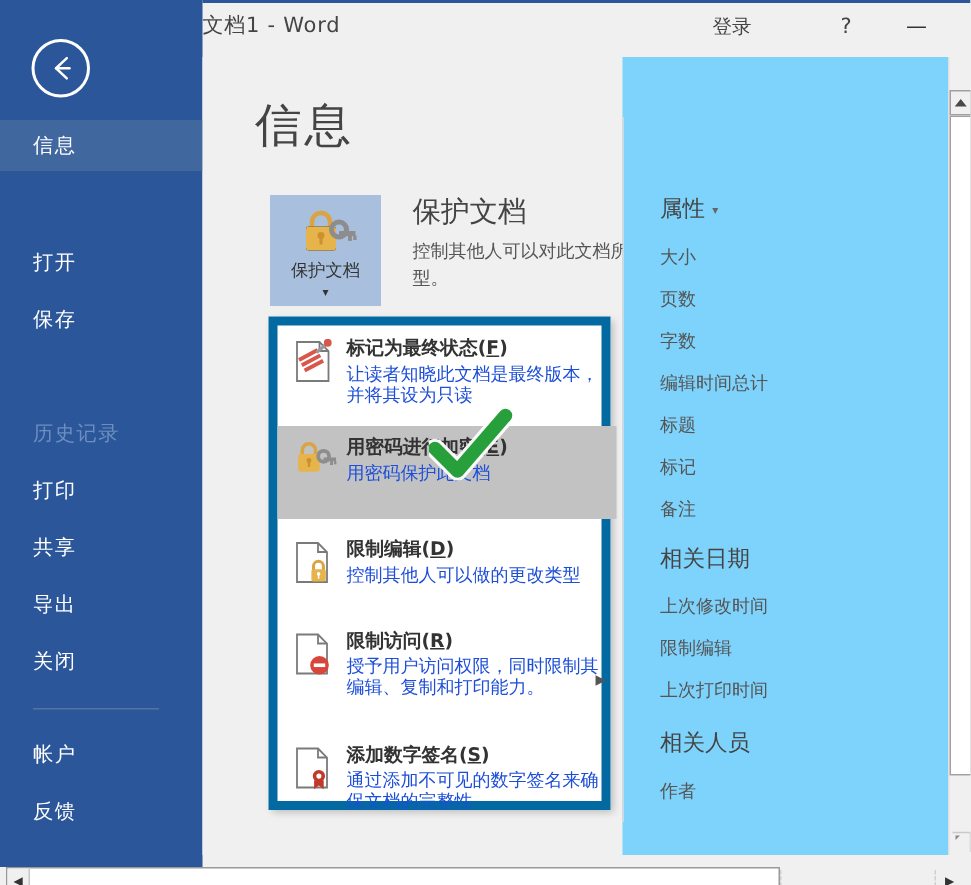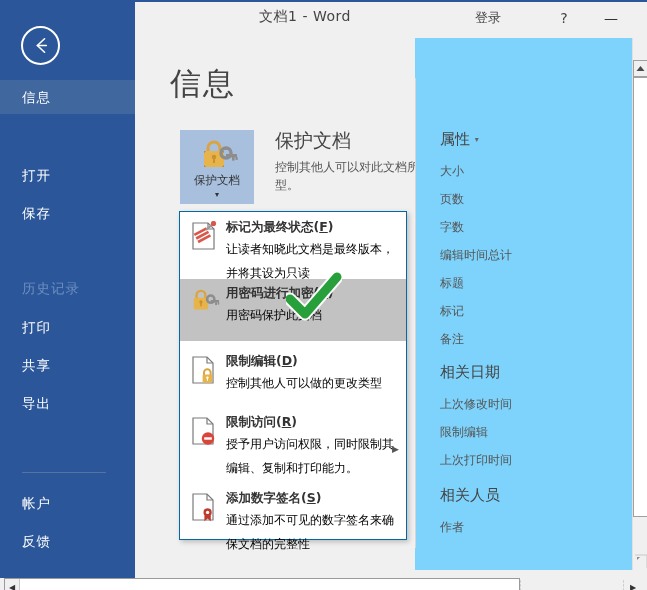--- a/index.html
+++ b/index.html
@@ -15,21 +15,21 @@
   .titlebar {
     position: absolute; left: 135px; top: 0; width: 512px; height: 38px;
     background: #f0f0f0;
   }
   .title-accent {
     position: absolute; left: 0; top: 0; width: 512px; height: 2px;
     background: #2b579a;
   }
   .title-text {
     position: absolute; left: 0; top: 8px; width: 340px;
-    text-align: center; font-size: 14px; color: #444;
+    font-size: 14px; color: #444;
     letter-spacing: 0.5px;
   }
   .signin {
     position: absolute; left: 340px; top: 9px; font-size: 13px; color: #444;
     cursor: default;
   }
   .help-btn {
     position: absolute; left: 415px; top: 7px; width: 28px; height: 22px;
     text-align: center; font-size: 14px; color: #444; line-height: 22px;
   }
@@ -123,37 +123,37 @@
   }
   .prop-head .caret { font-size: 8px; color: #666; vertical-align: middle; }
   .prop-row {
     position: absolute; left: 25px; font-size: 12px; color: #555;
     white-space: nowrap;
   }
 
   
   .menu {
     position: absolute; left: 179px; top: 211px; width: 228px; height: 329px;
-    background: #ffffff; border: 1px solid #0369a1;
+    background: #ffffff; border: 6px solid #0369a1;
     box-shadow: 2px 2px 5px rgba(0,0,0,0.22);
     z-index: 50;
   }
   .menu-item {
     position: absolute; left: 0; width: 226px; cursor: pointer;
   }
   .menu-item.hl { background: #c2c2c2; }
   .mi-icon { position: absolute; left: 11px; top: 8px; }
   .mi-title {
     position: absolute; left: 46px; top: 6px;
     font-size: 12.5px; font-weight: bold; color: #333;
   }
   .mi-title u { text-decoration: underline; }
   .mi-desc {
     position: absolute; left: 46px; top: 24px; width: 172px;
-    font-size: 12px; color: #000000; line-height: 24px;
+    font-size: 12px; color: #1d4ed8; line-height: 14px;
   }
   .mi-arrow {
     position: absolute; right: 7px; top: 36px;
     font-size: 9px; color: #555;
   }
   .check-overlay {
     position: absolute; left: 286px; top: 272px; width: 56px; height: 50px;
     z-index: 60; pointer-events: none;
   }
 
@@ -223,20 +223,21 @@
       </svg>
     </div>
 
     <div class="nav-item selected" style="top:80px"><span>信息</span></div>
     <div class="nav-item" style="top:158px"><span>打开</span></div>
     <div class="nav-item" style="top:196px"><span>保存</span></div>
     <div class="nav-item disabled" style="top:272px"><span>历史记录</span></div>
     <div class="nav-item" style="top:310px"><span>打印</span></div>
     <div class="nav-item" style="top:348px"><span>共享</span></div>
     <div class="nav-item" style="top:386px"><span>导出</span></div>
+    <div class="nav-item" style="top:424px"><span>关闭</span></div>
     <div class="nav-sep" style="top:472px"></div>
     <div class="nav-item" style="top:486px"><span>帐户</span></div>
     <div class="nav-item" style="top:524px"><span>反馈</span></div>
   </div>
 
   <div class="content">
     <div class="page-title">信息</div>
 
     <div class="protect-tile">
       <svg class="lockkey" width="40" height="32" viewBox="0 0 40 32">

